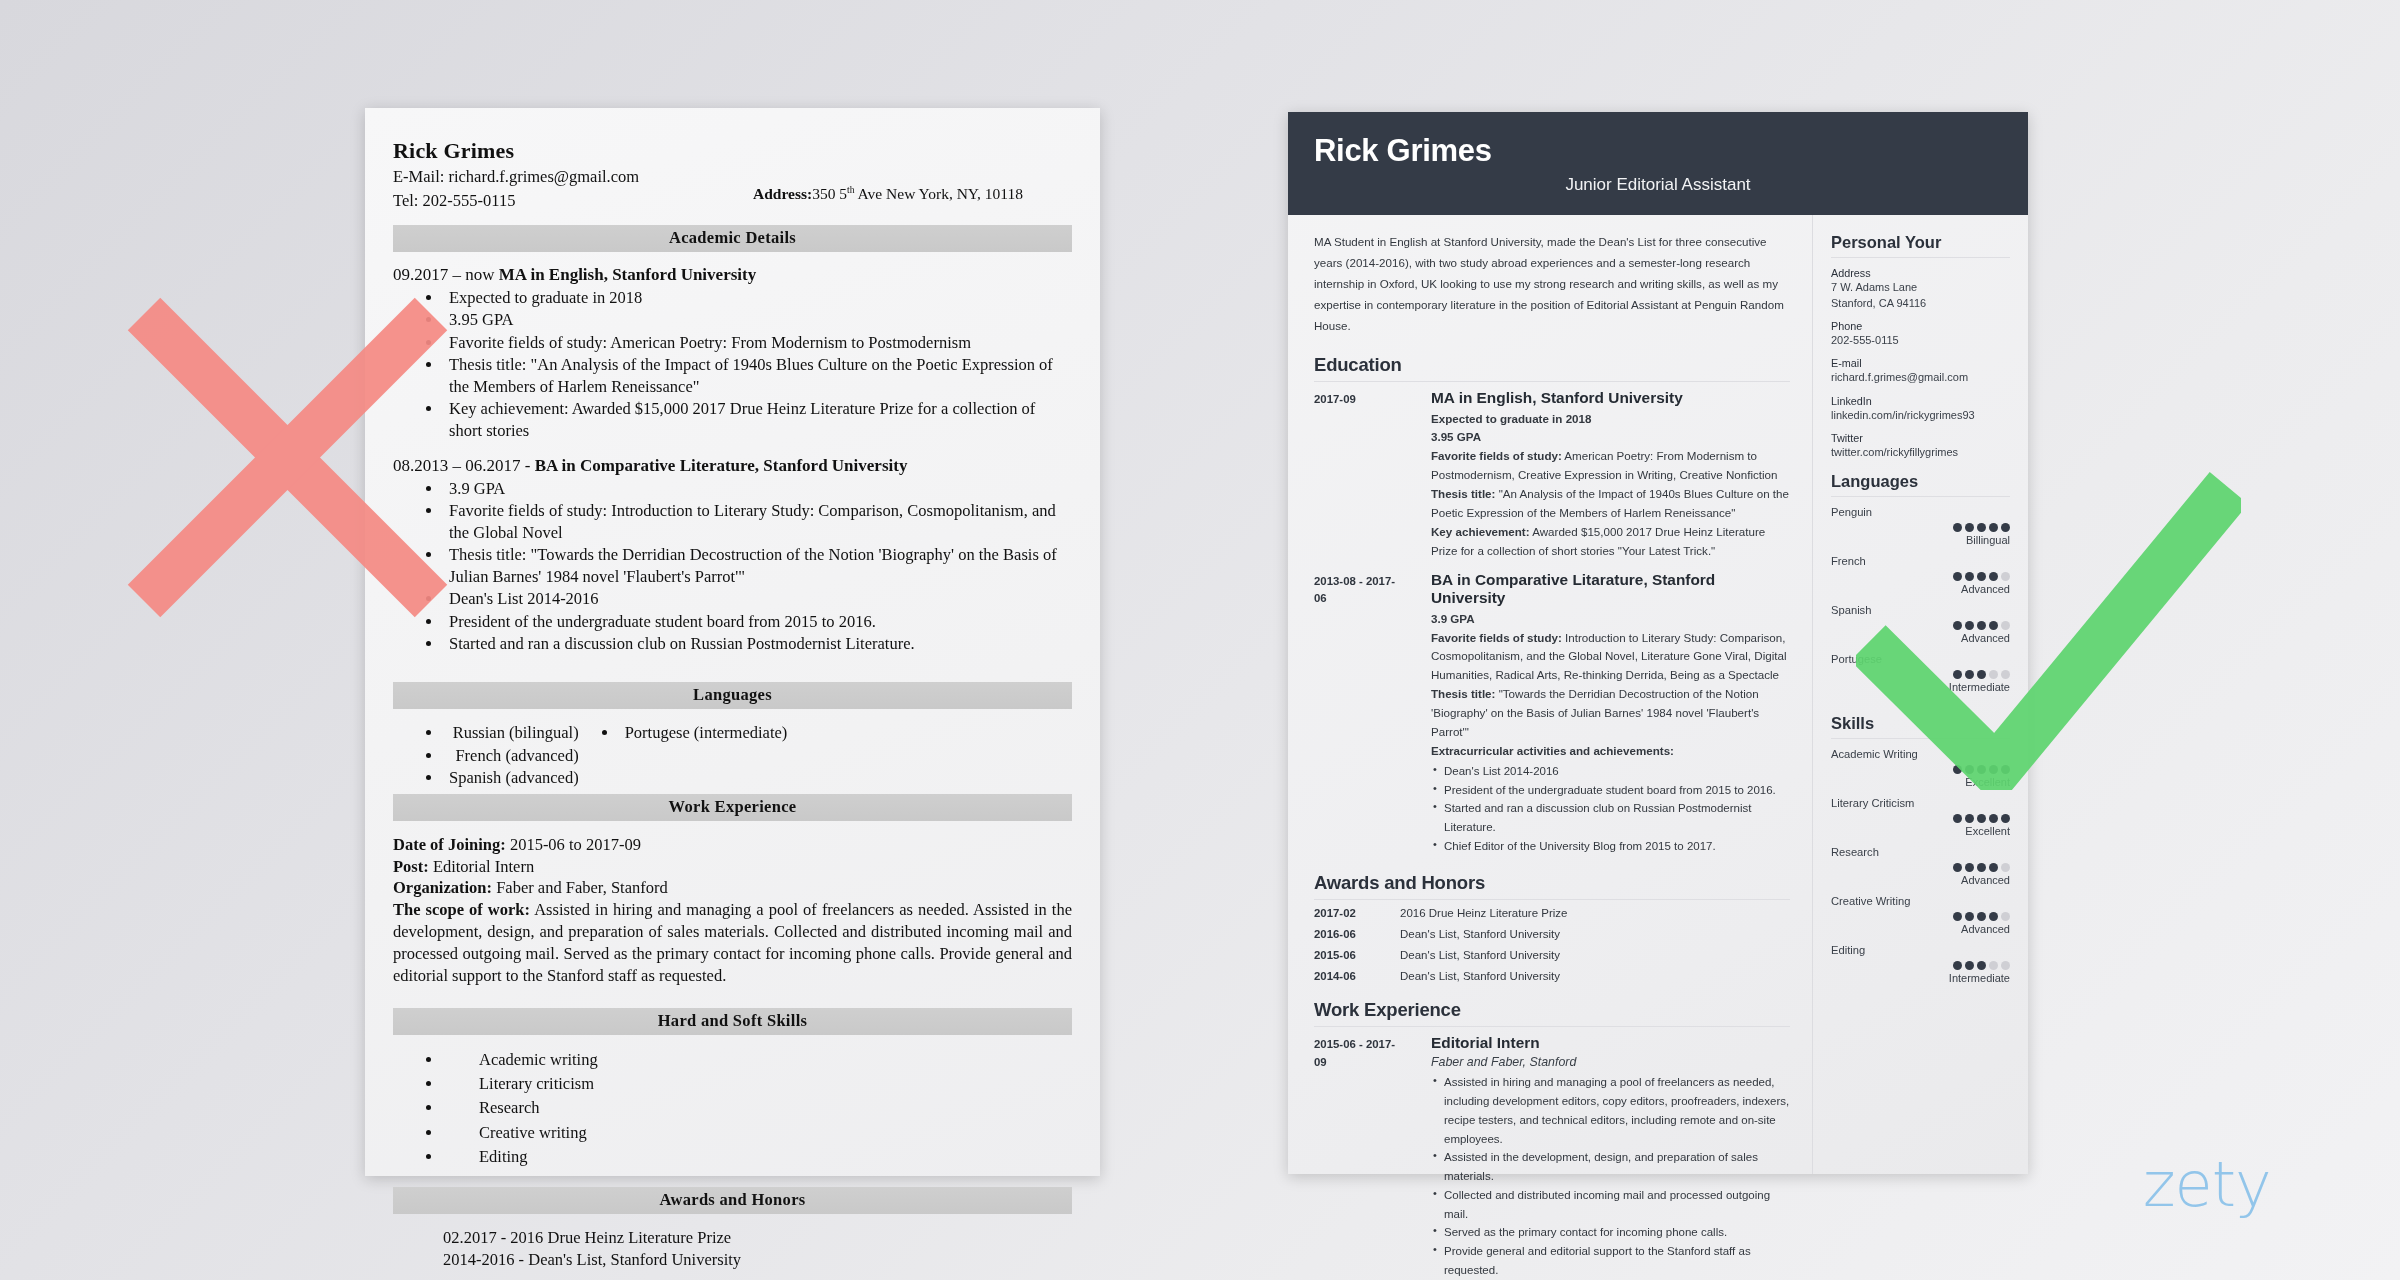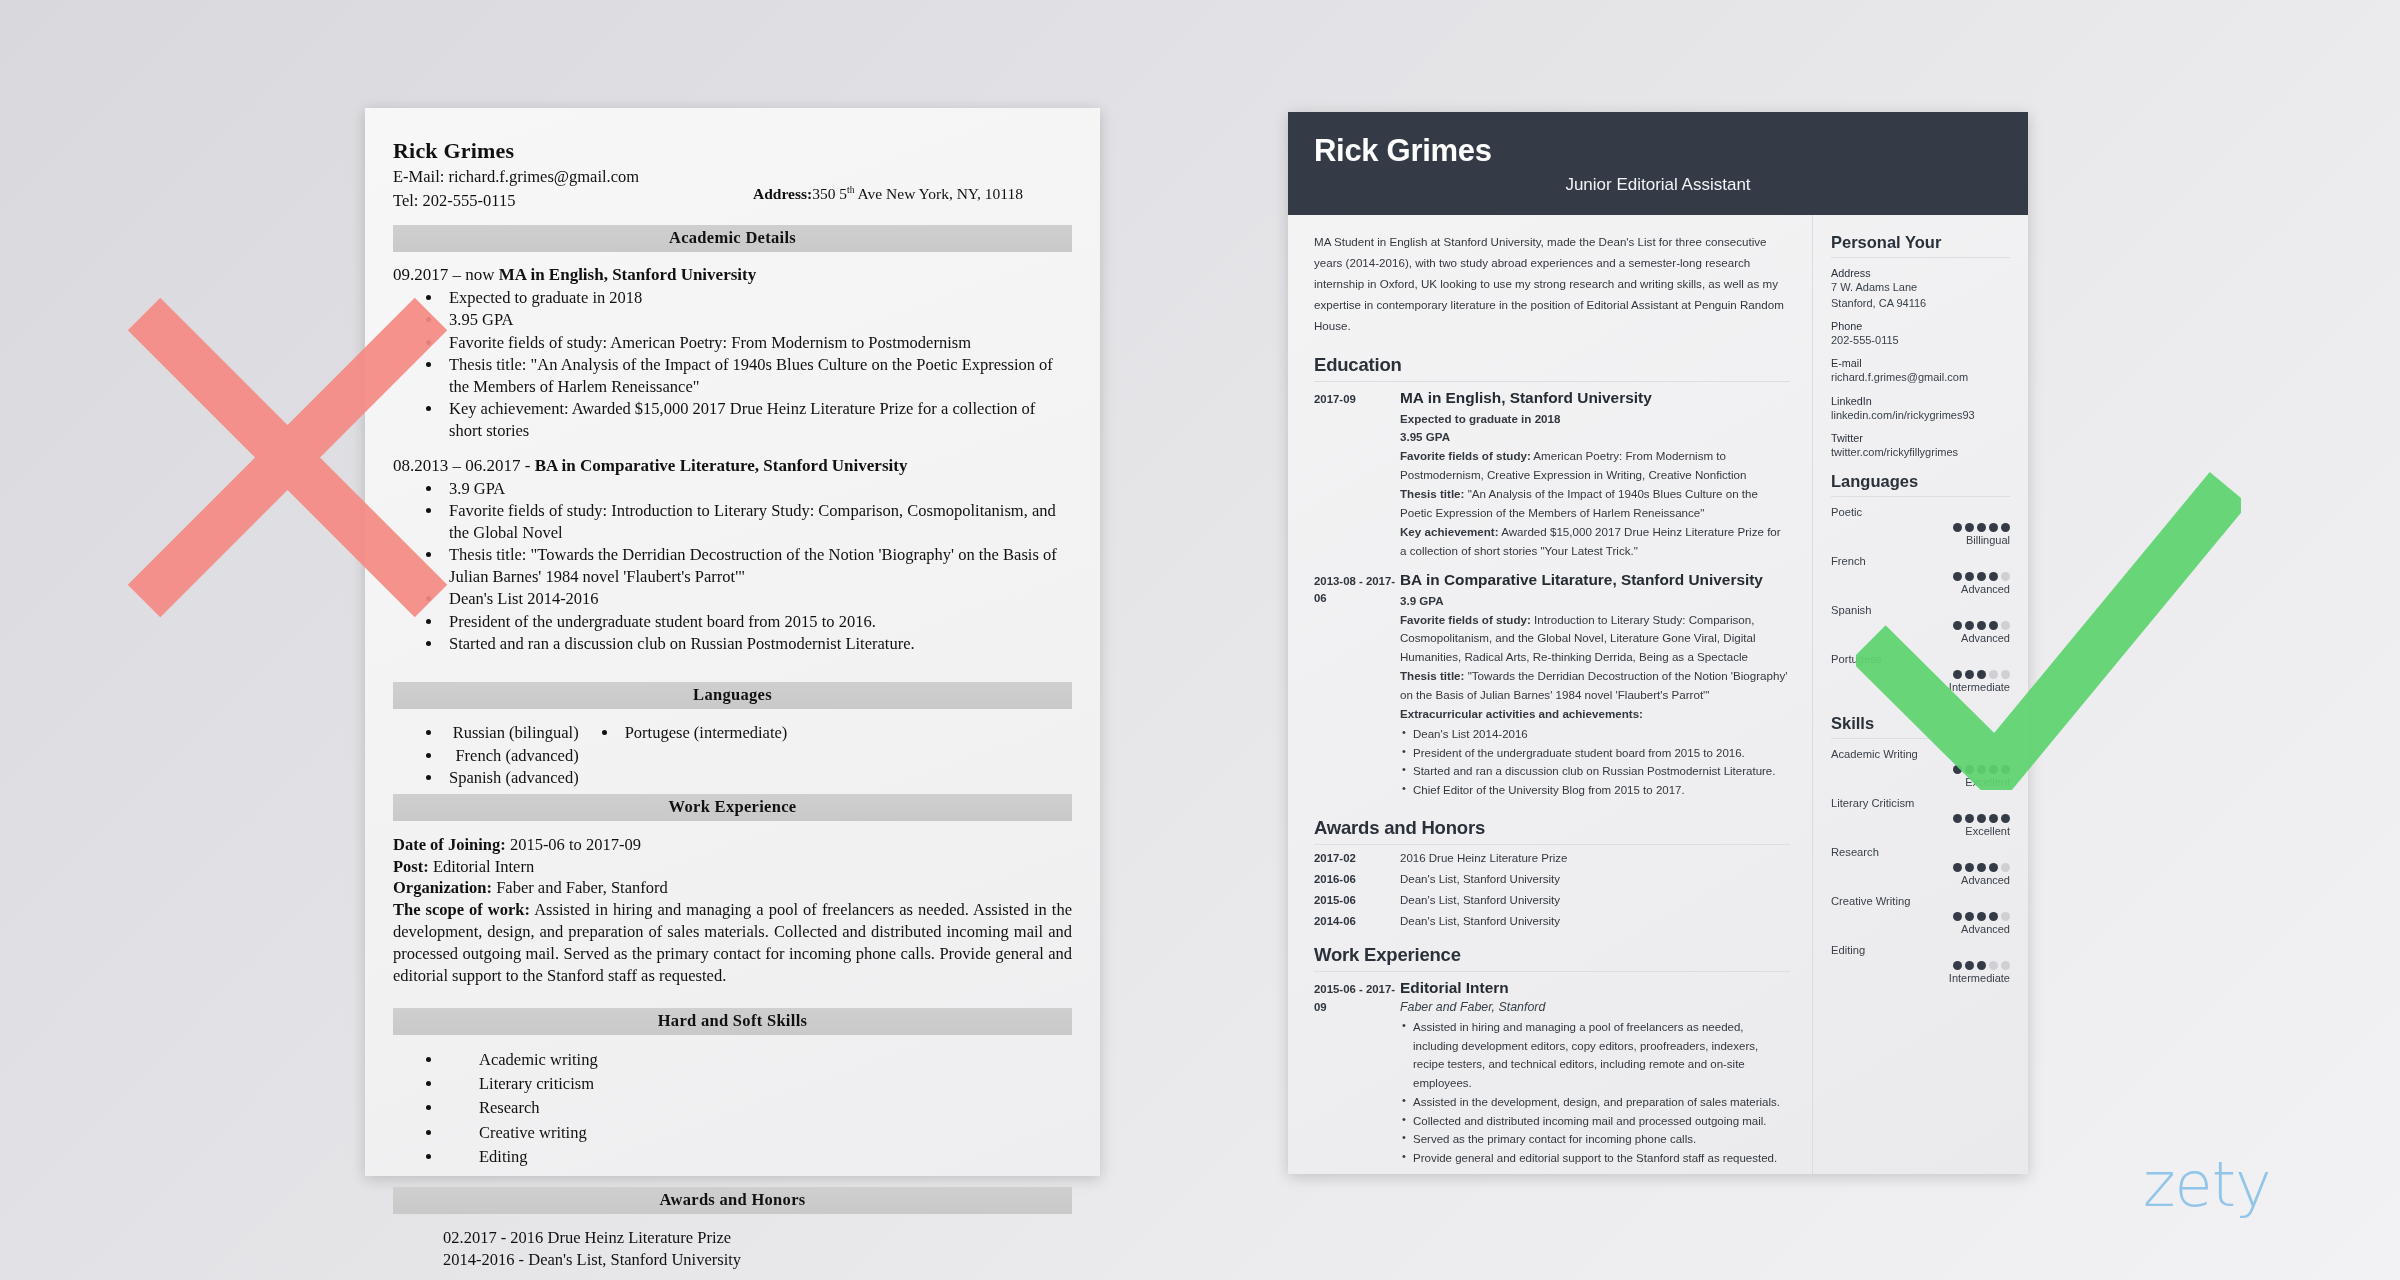--- a/index.html
+++ b/index.html
@@ -75,21 +75,21 @@
     flex: 1;
     border-left: 1px solid #dcdce0;
     padding: 18px 18px 10px 18px;
   }
   .summary { font-size: 11.6px; line-height: 1.83; color: #33383f; }
   h2.sec {
     font-size: 18.5px; font-weight: bold; color: #2b313b;
     margin: 17px 0 0 0; letter-spacing: -.2px;
   }
   h2.sec + .rule { border-bottom: 1px solid #dedee2; margin-top: 5px; margin-bottom: 7px; }
-  .row { display: flex; margin-bottom: 10px; }
+  .row { display: flex; margin-bottom: 10px; gap: 31px; }
   .row .date {
     width: 86px; flex: none;
     font-size: 11.4px; font-weight: bold; color: #2f353e;
     line-height: 1.55; padding-top: 2px;
   }
   .row .cont { flex: 1; }
   .cont .title { font-size: 15.4px; font-weight: bold; color: #252b33; margin-bottom: 3px; }
   .cont .sub-i { font-size: 12.4px; font-style: italic; color: #3a4048; margin-bottom: 4px; }
   .cont .ln { font-size: 11.6px; line-height: 1.63; color: #33383f; }
   .cont .ln b { font-weight: bold; }
@@ -300,21 +300,21 @@
       <div>
         <div class="pi-label">Twitter</div>
         <div class="pi-val">twitter.com/rickyfillygrimes</div>
       </div>
 
       <div class="sec-gap"></div>
       <h3 class="sside">Languages</h3>
       <div class="sside-rule"></div>
       <div>
           <div class="rate-item">
-            <div class="rate-name">Poetic</div>
+            <div class="rate-name">Penguin</div>
             <div class="dots">
               <span class="dot on"></span>
               <span class="dot on"></span>
               <span class="dot on"></span>
               <span class="dot on"></span>
               <span class="dot on"></span>
             </div>
             <div class="rate-lvl">Billingual</div>
           </div>
           <div class="rate-item">

